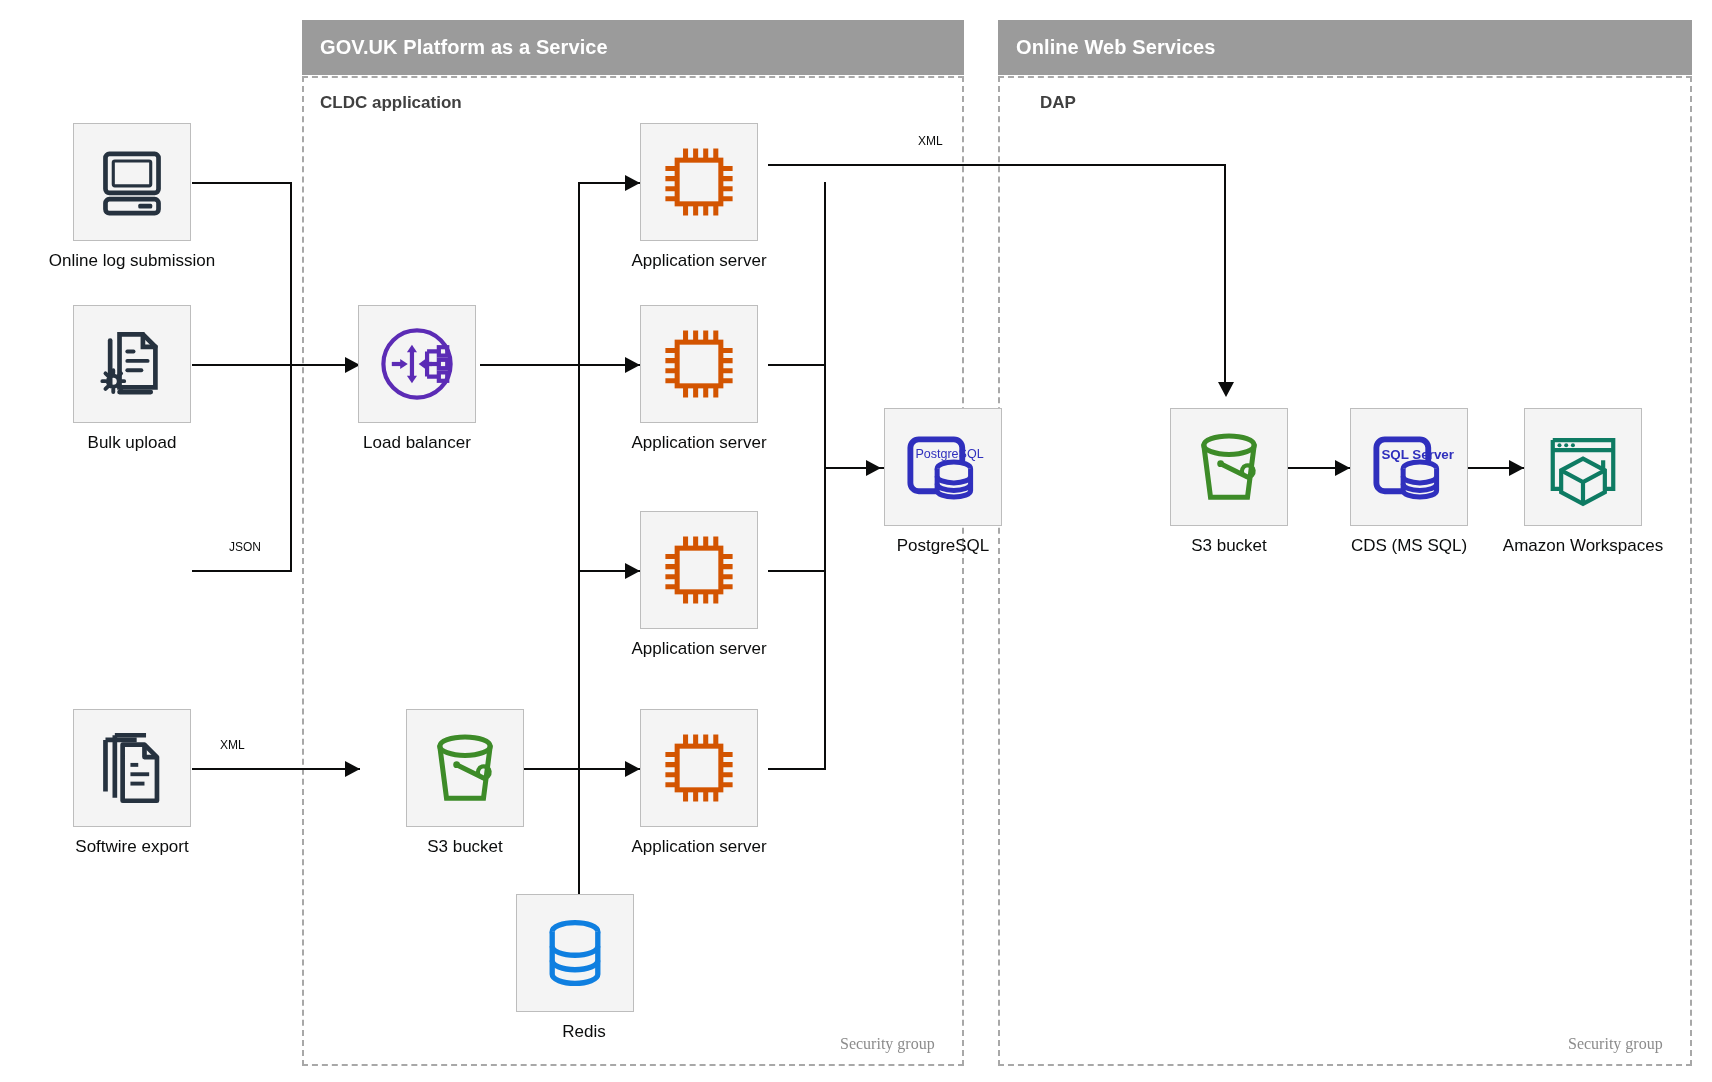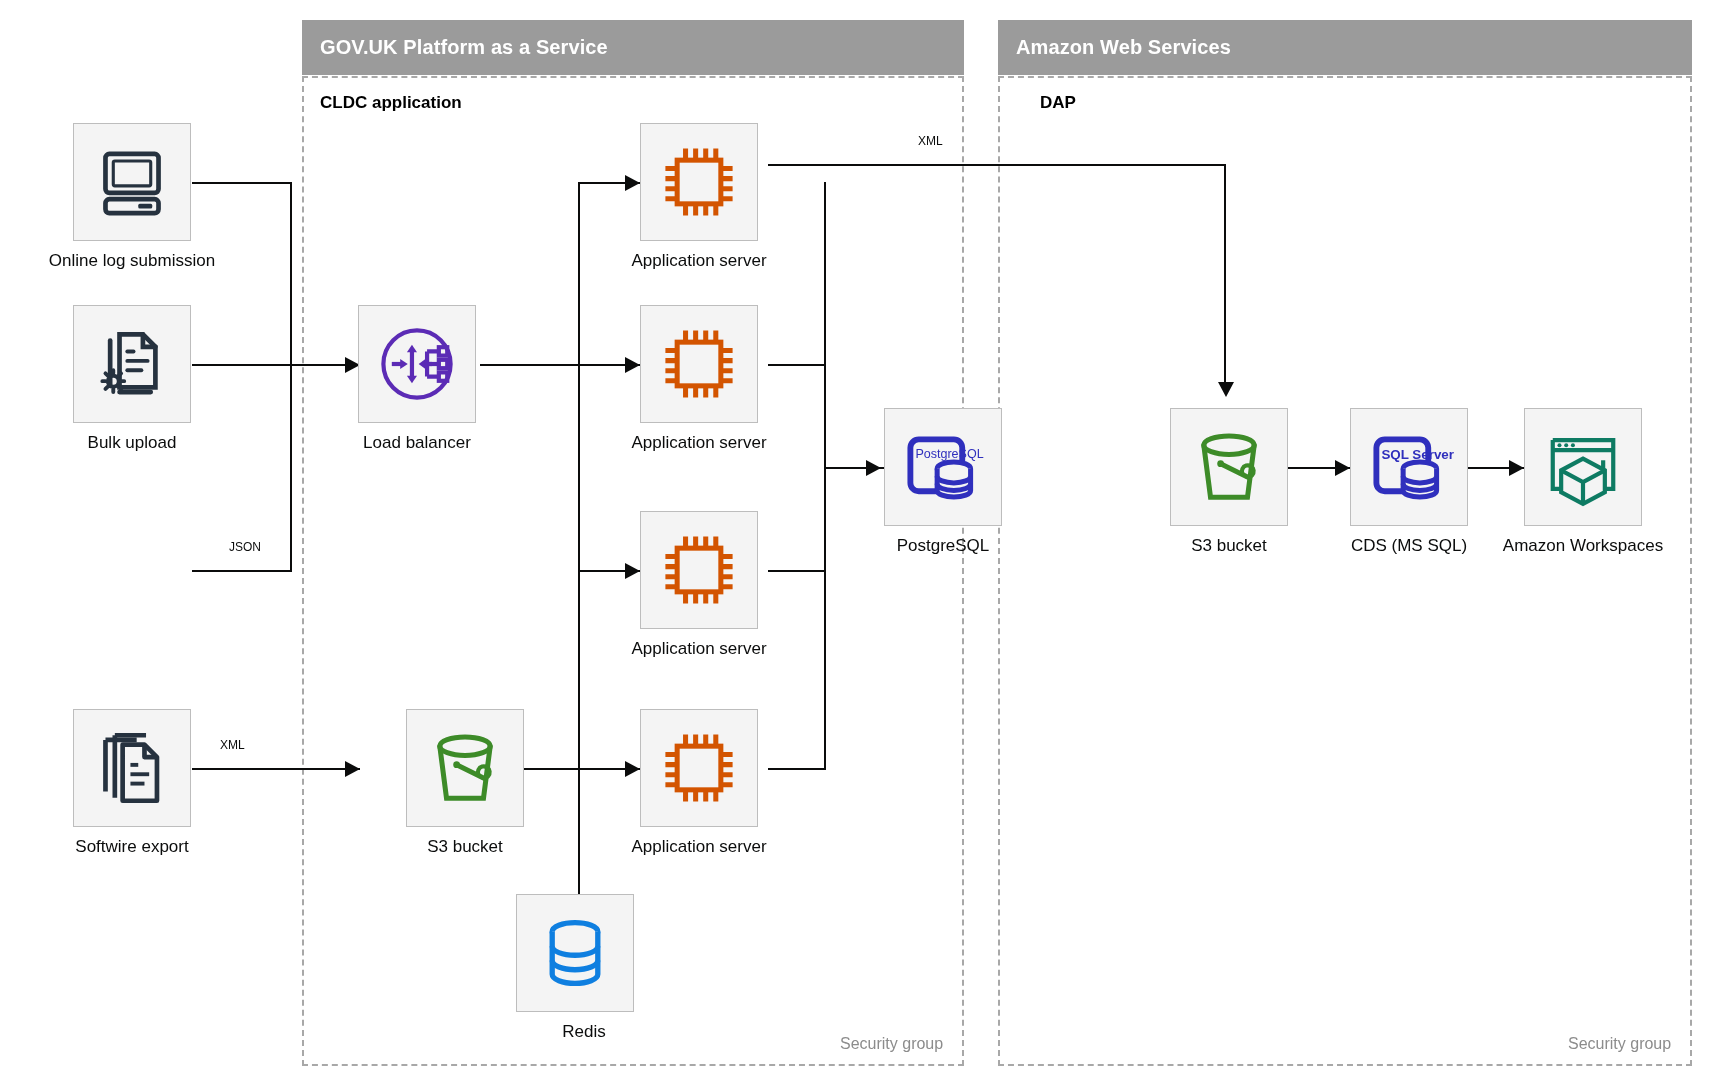--- a/index.html
+++ b/index.html
@@ -38,26 +38,27 @@
     position: absolute;
     border: 2px dashed #a8a8a8;
     box-sizing: border-box;
     background: transparent;
   }
   .sec-group-label {
     position: absolute;
     font-size: 16px;
     color: #8c8c8c;
     white-space: nowrap;
+    font-family: Liberation Serif, serif;
   }
   .sub-label {
     position: absolute;
     font-size: 17px;
     font-weight: bold;
-    color: #000000;
+    color: #404040;
     white-space: nowrap;
   }
 
   
   .node {
     position: absolute;
     box-sizing: border-box;
   }
   .node-box {
     position: absolute;
@@ -118,21 +119,21 @@
 </head>
 <body>
 
 <div id="canvas">
 
   <div class="group-banner" style="left:302px; top:20px; width:662px; height:55px;">
     <span>GOV.UK Platform as a Service</span>
   </div>
 
   <div class="group-banner" style="left:998px; top:20px; width:694px; height:55px;">
-    <span>Amazon Web Services</span>
+    <span>Online Web Services</span>
   </div>
 
   <div class="sec-group" style="left:302px; top:76px; width:662px; height:990px;"></div>
   <div class="sec-group" style="left:998px; top:76px; width:694px; height:990px;"></div>
 
   <div class="sub-label" style="left:320px; top:93px;">CLDC application</div>
   <div class="sub-label" style="left:1040px; top:93px;text-align:center;">DAP</div>
 
   <div class="sec-group-label" style="left:840px; top:1035px;">Security group</div>
   <div class="sec-group-label" style="left:1568px; top:1035px;">Security group</div>

